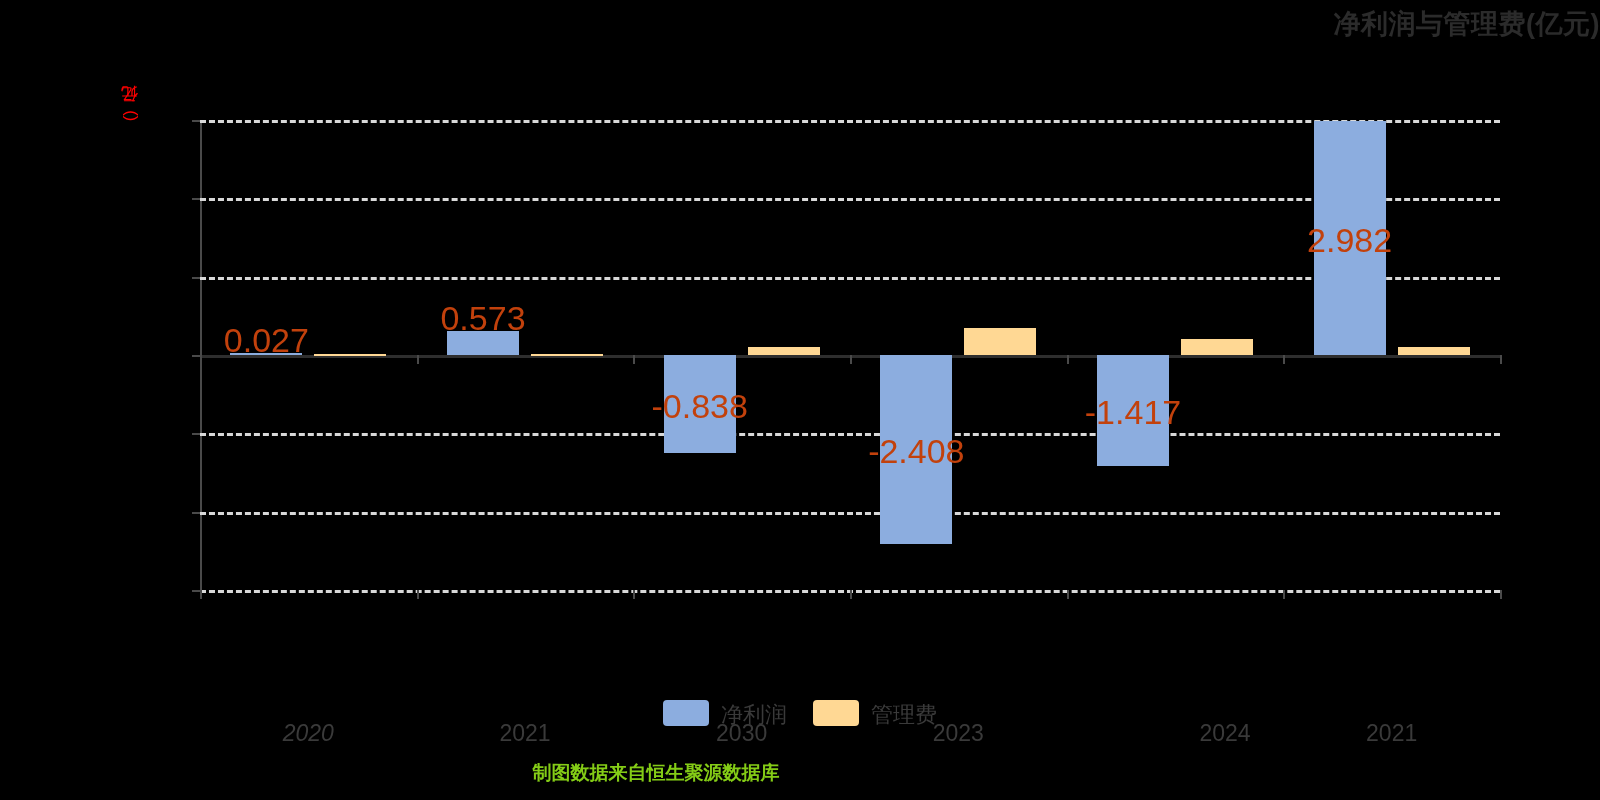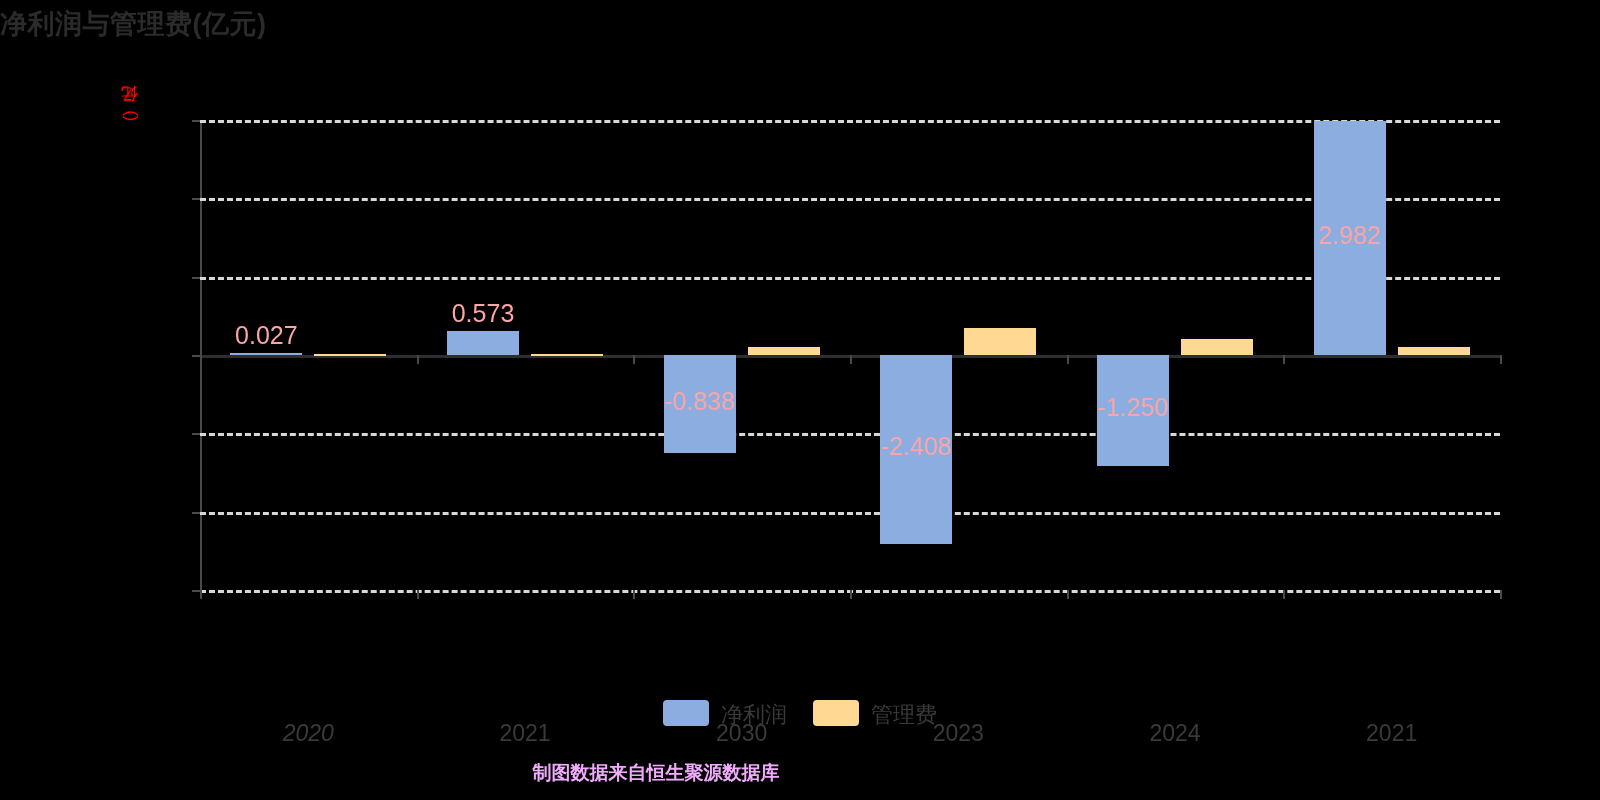--- a/index.html
+++ b/index.html
@@ -1,21 +1,21 @@
 <!DOCTYPE html>
 <html><head>
 <meta charset="utf-8">
 <style>
   html,body{margin:0;padding:0;background:#000;}
   body{width:1600px;height:800px;overflow:hidden;
        font-family:"Liberation Sans","DejaVu Sans",sans-serif;}
   #stage{position:relative;width:1600px;height:800px;background:#000;}
 
   
-  .title{position:absolute;left:0;top:6px;width:1600px;text-align:left;
+  .title{position:absolute;left:0;top:6px;width:1600px;text-align:right;
          color:#2b2b2b;font-size:27px;font-weight:bold;letter-spacing:.5px;}
 
   
   .plot{position:absolute;left:200px;top:120px;width:1300px;height:470px;}
 
   .gridline{position:absolute;left:0;width:100%;height:0;
             border-top:3px dashed #d8d8d8;}
   .zeroline{position:absolute;left:0;width:100%;height:0;border-top:3px solid #2e2e2e;}
 
   .yaxis{position:absolute;left:0;top:0;width:0;height:470px;border-left:2px solid #4a4a4a;}
@@ -26,33 +26,33 @@
 
   .xtickmark{position:absolute;top:0;width:0;height:9px;border-left:2px solid #4a4a4a;}
   .xlabel{position:absolute;top:600px;width:140px;text-align:center;
           color:#3a3a3a;font-size:23px;transform:translateX(-70px);}
 
   
   .bar{position:absolute;}
   .bar.net{background:#8CADDF;}
   .bar.adm{background:#FFD894;}
 
-  .bar-label{position:absolute;color:#fca5a5;font-size:25px;text-align:right;
+  .bar-label{position:absolute;color:#c2410c;font-size:34px;text-align:right;
              white-space:nowrap;transform:translateX(-50%);}
 
   
   .legend{position:absolute;left:0;top:700px;width:1600px;
           display:flex;justify-content:center;align-items:center;gap:26px;}
   .legend-item{display:flex;gap:12px;}
   .legend-swatch{width:46px;height:26px;border-radius:4px;}
   .legend-text{color:#3a3a3a;font-size:22px;}
 
   
   .footer{position:absolute;left:0;top:760px;width:1312px;text-align:center;
-          color:#f0abfc;font-size:19px;font-weight:bold;}
+          color:#84cc16;font-size:19px;font-weight:bold;}
 </style>
 </head>
 <body>
 
 <div id="stage">
 
   <div class="title">净利润与管理费(亿元)</div>
 
   <div class="yaxis-title">(亿元)</div>
 
@@ -104,29 +104,29 @@
         <div class="bar net" style="left: 897px; top: 235px; width: 72px; height: 110.998px; background: rgb(140, 173, 223);"></div>
         <div class="bar adm" style="left: 981px; top: 219.333px; width: 72px; height: 15.6667px; background: rgb(255, 216, 148);"></div>
         <div class="bar net" style="left: 1113.67px; top: 1.41px; width: 72px; height: 233.59px; background: rgb(140, 173, 223);"></div>
         <div class="bar adm" style="left: 1197.67px; top: 226.775px; width: 72px; height: 8.225px; background: rgb(255, 216, 148);"></div>
       </div>
     <div id="barlabels">
         <div class="bar-label" style="left: 66.3333px; top: 200.885px;">0.027</div>
         <div class="bar-label" style="left: 283px; top: 179.03px;">0.573</div>
         <div class="bar-label" style="left: 499.667px; top: 267.232px;">-0.838</div>
         <div class="bar-label" style="left: 716.333px; top: 312.313px;">-2.408</div>
-        <div class="bar-label" style="left: 933px; top: 273.499px;">-1.250</div>
+        <div class="bar-label" style="left: 933px; top: 273.499px;">-1.417</div>
         <div class="bar-label" style="left: 1149.67px; top: 101.205px;">2.982</div>
       </div>
     <div id="xlabels">
         <div class="xlabel" style="left: 108.333px; font-style: italic;">2020</div>
         <div class="xlabel" style="left: 325px; text-align: center;">2021</div>
         <div class="xlabel" style="left: 541.667px;">2030</div>
         <div class="xlabel" style="left: 758.333px; text-align: center;">2023</div>
-        <div class="xlabel" style="left: 975px;">2024</div>
+        <div class="xlabel" style="left: 1025px;">2024</div>
         <div class="xlabel" style="left: 1191.67px;">2021</div>
       </div>
   </div>
 
   <div class="legend" id="legend">
       <div class="legend-item">
         <div class="legend-swatch" style="background: rgb(140, 173, 223);"></div>
         <div class="legend-text">净利润</div>
       </div>
       <div class="legend-item">

